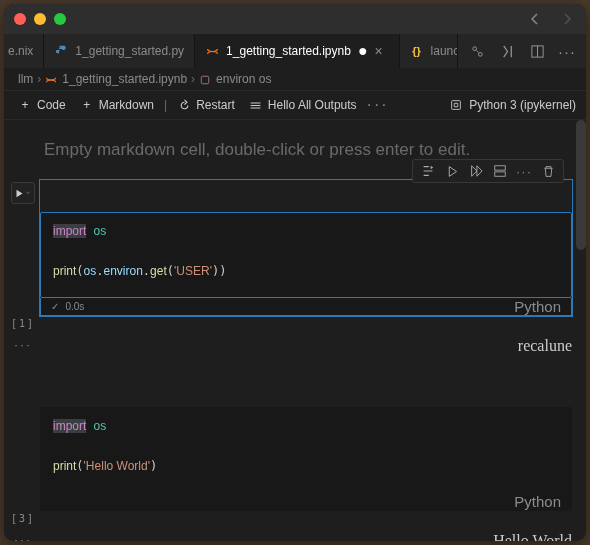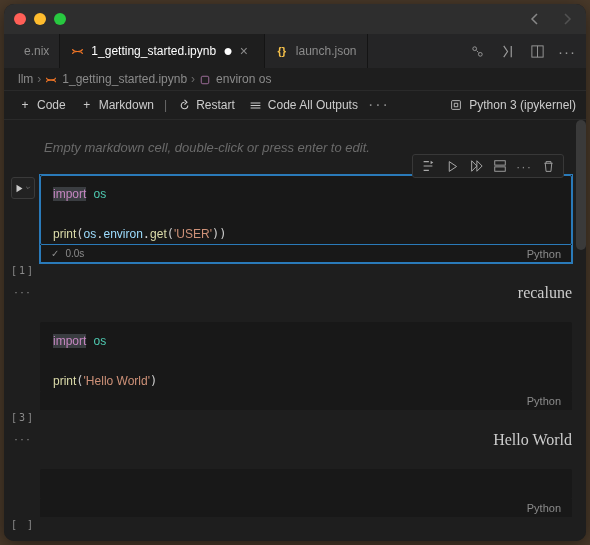--- a/index.html
+++ b/index.html
@@ -30,48 +30,48 @@
   .dot.red{background:#ff5f57;}
   .dot.yellow{background:#febc2e;}
   .dot.green{background:#28c840;}
   .titlebar-right{margin-left:auto;display:flex;gap:14px;align-items:center;color:var(--text-dimmer);}
   .tb-icon{width:18px;height:18px;display:flex;align-items:center;justify-content:center;}
   
   .tabs{height:34px;background:var(--bg-sidebar);display:flex;align-items:stretch;flex-shrink:0;}
   .tab{display:flex;align-items:center;gap:7px;padding:0 10px;font-size:12px;color:var(--text-dim);border-right:1px solid var(--bg-darker);cursor:pointer;position:relative;}
   .tab.active{background:var(--bg);color:#fff;}
   .tab.active::after{content:"";position:absolute;left:0;right:0;bottom:0;height:1px;background:var(--bg);}
-  .tab.cut{padding-left:20px;}
+  .tab.cut{padding-left:4px;}
   .tab .file-icon{width:14px;height:14px;flex-shrink:0;display:flex;align-items:center;justify-content:center;}
   .tab .close{width:14px;font-size:14px;color:var(--text-dim);}
   .tabs-right{margin-left:auto;display:flex;align-items:center;gap:12px;padding:0 10px;color:var(--text-dim);}
   .tr-icon{width:18px;height:18px;display:flex;align-items:center;justify-content:center;}
   
   .crumbs{height:22px;display:flex;align-items:center;padding:0 14px;gap:4px;font-size:12px;color:var(--text-dim);flex-shrink:0;background:var(--bg);}
   .crumb-sep{color:var(--text-dimmer);}
   .crumb{display:flex;align-items:flex-end;gap:5px;}
   
   .nb-toolbar{height:30px;display:flex;align-items:center;gap:6px;padding:0 10px;border-top:1px solid var(--border);border-bottom:1px solid var(--border);font-size:12px;color:var(--text);flex-shrink:0;background:var(--bg);}
   .nb-btn{display:flex;align-items:center;gap:5px;padding:2px 4px;cursor:pointer;}
   .nb-btn .ic{width:14px;height:14px;display:flex;align-items:center;justify-content:center;}
   .nb-spacer{flex:1;}
   .nb-dots{font-size:16px;color:var(--text-dim);letter-spacing:2px;}
   .nb-kernel{display:flex;align-items:flex-start;gap:6px;}
   
   .nb-body{flex:1;overflow:hidden;padding:14px 0 10px 0;background:var(--bg);position:relative;}
-  .empty-md{padding:6px 54px 20px 40px;color:var(--text-dimmer);font-style:italic;font-size:13px;}
+  .empty-md{padding:6px 54px 20px 40px;color:var(--text-dimmer);font-size:17px;}
   .cell-row{display:flex;align-items:stretch;padding:0 10px 0 2px;position:relative;}
   .gutter{width:34px;flex-shrink:0;display:flex;align-items:flex-start;justify-content:center;padding-top:2px;color:var(--text-dimmer);font-size:10px;}
   .cell{flex:1;position:relative;}
-  .cell-editor{background:var(--bg-dark);border:1px solid transparent;font-family:"Menlo",monospace;font-size:12px;line-height:20px;color:var(--text);padding:8px 12px 0 12px;white-space:pre;border-radius:2px;}
+  .cell-editor{background:var(--bg-dark);border:1px solid transparent;font-family:"Menlo",monospace;font-size:12px;line-height:20px;color:var(--text);padding:8px 12px 16px 12px;white-space:pre;border-radius:2px;margin-top:32px;}
   .cell.active .cell-editor{border-color:#2a7ab9;}
   .cell.active{outline:1px solid #2a7ab9;}
   .cell-floor{background:var(--bg-dark);border:1px solid transparent;border-top:none;height:18px;display:flex;align-items:center;font-size:10px;color:var(--text-dim);padding:0 10px;}
   .cell.active .cell-floor{border-color:#2a7ab9;border-top:none;}
-  .cell-floor .lang{margin-left:auto;font-size:11px;}
+  .cell-floor .lang{margin-left:auto;font-size:15px;}
   .check{color:var(--text-dim);margin-right:6px;}
   .hl{background:var(--hl);}
   .kw{color:#c586c0;}
   .str{color:#ce9178;}
   .fn{color:#dcdcaa;}
   .var{color:#9cdcfe;}
   .mod{color:#4ec9b0;}
   .output-row{display:flex;padding:6px 10px 16px 2px;}
   .output-gutter{width:34px;flex-shrink:0;font-size:12px;color:var(--text-dim);display:flex;justify-content:center;padding-top:1px;letter-spacing:2px;}
   .output{flex:1;font-family:Liberation Serif, serif;font-size:16px;color:var(--text);padding:0 4px;text-align:right;}
@@ -106,20 +106,29 @@
             <path d="M6 3l5 5-5 5" stroke="#888" stroke-width="1.5" fill="none"></path>
           </svg>
       </div>
     </div>
   </div>
 
   <div class="tabs">
     <div class="tab cut">
       <span>e.nix</span>
     </div>
+    <div class="tab">
+      <span class="file-icon">
+        <svg width="13" height="13" viewBox="0 0 16 16">
+            <path d="M7 1C5 1 5 3 5 3v2h4v1H3C1 6 1 8 1 8s0 2 2 2h2V8c0-2 2-2 2-2h4c0 0 2 0 2-2V3c0-2-2-2-2-2H7Z" fill="#4B8BBE"></path>
+            <circle cx="6" cy="2.7" r=".7" fill="#1e1e1e"></circle>
+          </svg>
+      </span>
+      <span>1_getting_started.py</span>
+    </div>
     <div class="tab active">
       <span class="file-icon">
         <svg width="13" height="13" viewBox="0 0 16 16">
             <path d="M2 5A6 3 0 0 0 14 5" stroke="#f37626" stroke-width="1.5" fill="none"></path>
             <path d="M2 11A6 3 0 0 1 14 11" stroke="#f37626" stroke-width="1.5" fill="none"></path>
           </svg>
       </span>
       <span>1_getting_started.ipynb</span>
       <span style="font-size:16px;line-height:0;color:#fff;">●</span>
       <span class="close">×</span>
@@ -195,21 +204,21 @@
           </svg>
       </span>
       <span>Restart</span>
     </div>
     <div class="nb-btn">
       <span class="ic">
         <svg width="13" height="13" viewBox="0 0 16 16">
             <path d="M2 5h12M2 8h12M2 11h12" stroke="#ccc" stroke-width="1.3"></path>
           </svg>
       </span>
-      <span>Code All Outputs</span>
+      <span>Hello All Outputs</span>
     </div>
     <span class="nb-dots">···</span>
     <div class="nb-spacer"></div>
     <div class="nb-kernel">
       <span>
         <svg width="14" height="14" viewBox="0 0 16 16">
             <rect x="3" y="3" width="10" height="10" rx="1" stroke="#ccc" fill="none"></rect>
             <path d="M6 6h4v4H6z" stroke="#ccc" fill="none"></path>
           </svg>
       </span>

